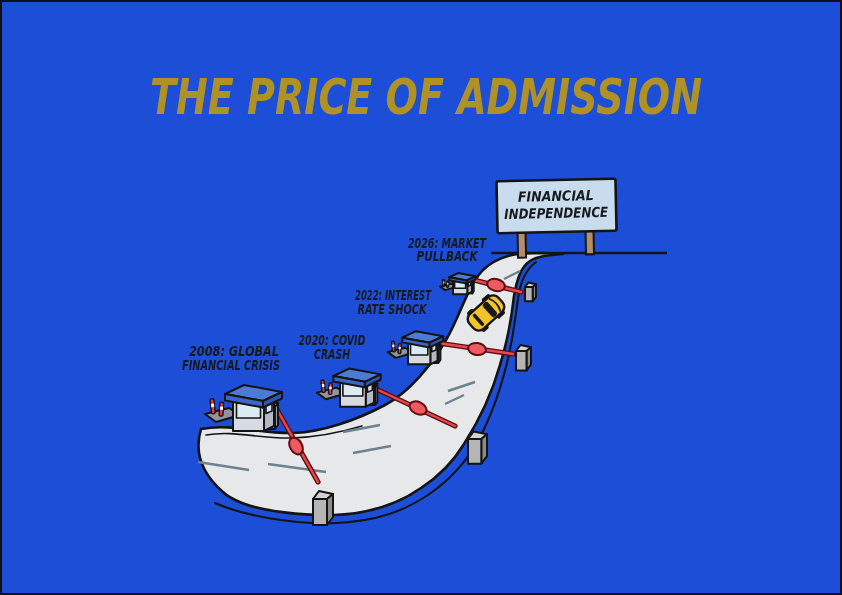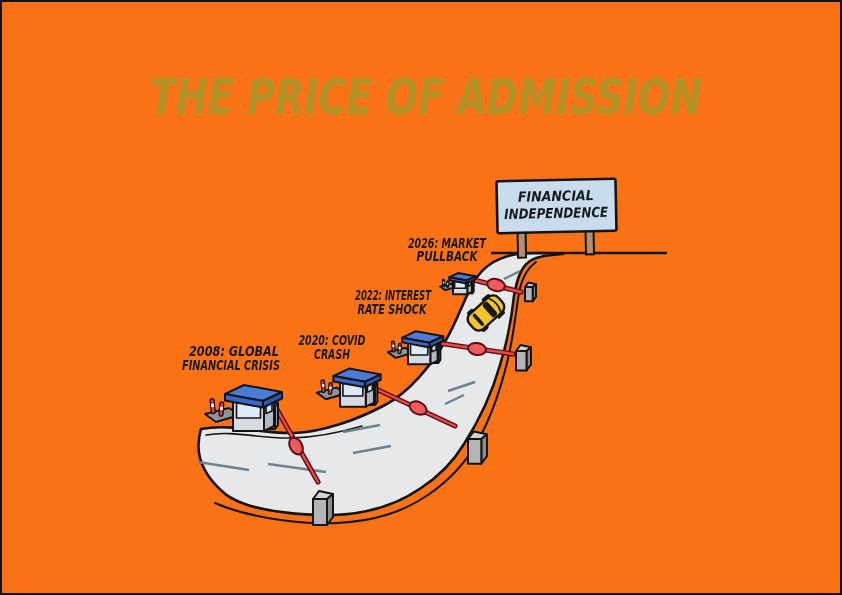--- a/index.html
+++ b/index.html
@@ -1,17 +1,17 @@
 <!DOCTYPE html>
 <html style="--title-color: #AF9125; --roof-blue: #4B7BD5; --road-gray: #E7E8E9; --sign-blue: #C8DCEE; --gate-red: #E8494F; --gate-dark: #5E0E12; --car-yellow: #F2C42B; --lane-dash: #6B8291; --post-brown: #B48D6B;"><head>
 <meta charset="utf-8">
 <style>
   html,body{margin:0;padding:0;background:#fff;}
   .frame{width:842px;height:595px;box-sizing:border-box;border:2px solid #111;
-         background:#f97316;position:relative;overflow:hidden;}
+         background:#1d4ed8;position:relative;overflow:hidden;}
   svg{display:block;font-family:"DejaVu Sans",sans-serif;}
 
   .t-title{font-style:italic;font-weight:bold;font-size:50px;fill:var(--title-color,#AF9125);}
   .t-label{font-style:italic;font-weight:bold;font-size:13.5px;fill:#17191b;}
   .t-sign{font-style:italic;font-weight:bold;font-size:14px;fill:#17191b;}
 
   .horizon{stroke:#141414;stroke-width:2.4;}
   .road{fill:var(--road-gray,#E7E8E9);stroke:#141414;stroke-width:2.6;stroke-linejoin:round;}
   .curb{fill:none;stroke:#141414;stroke-width:2.1;stroke-linecap:round;}
   .curb-thin{stroke-width:1.6;}

